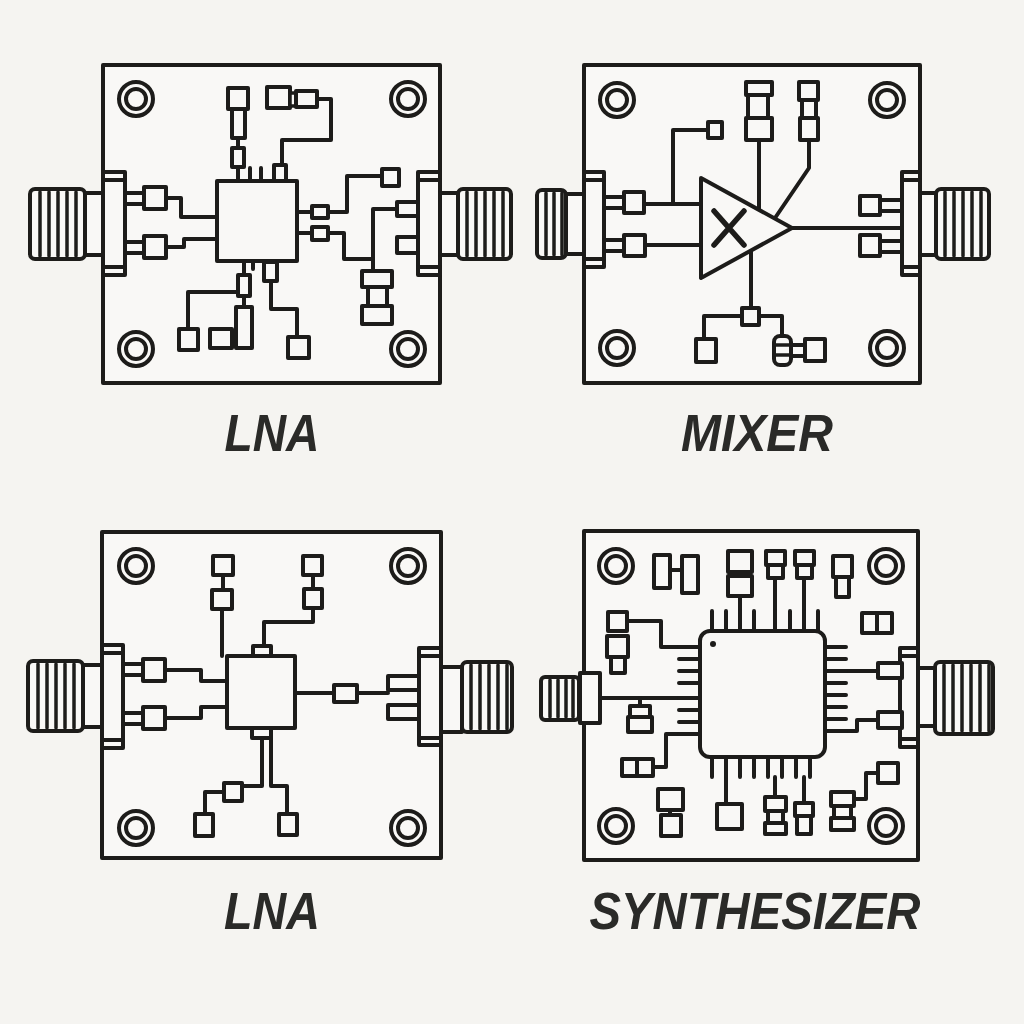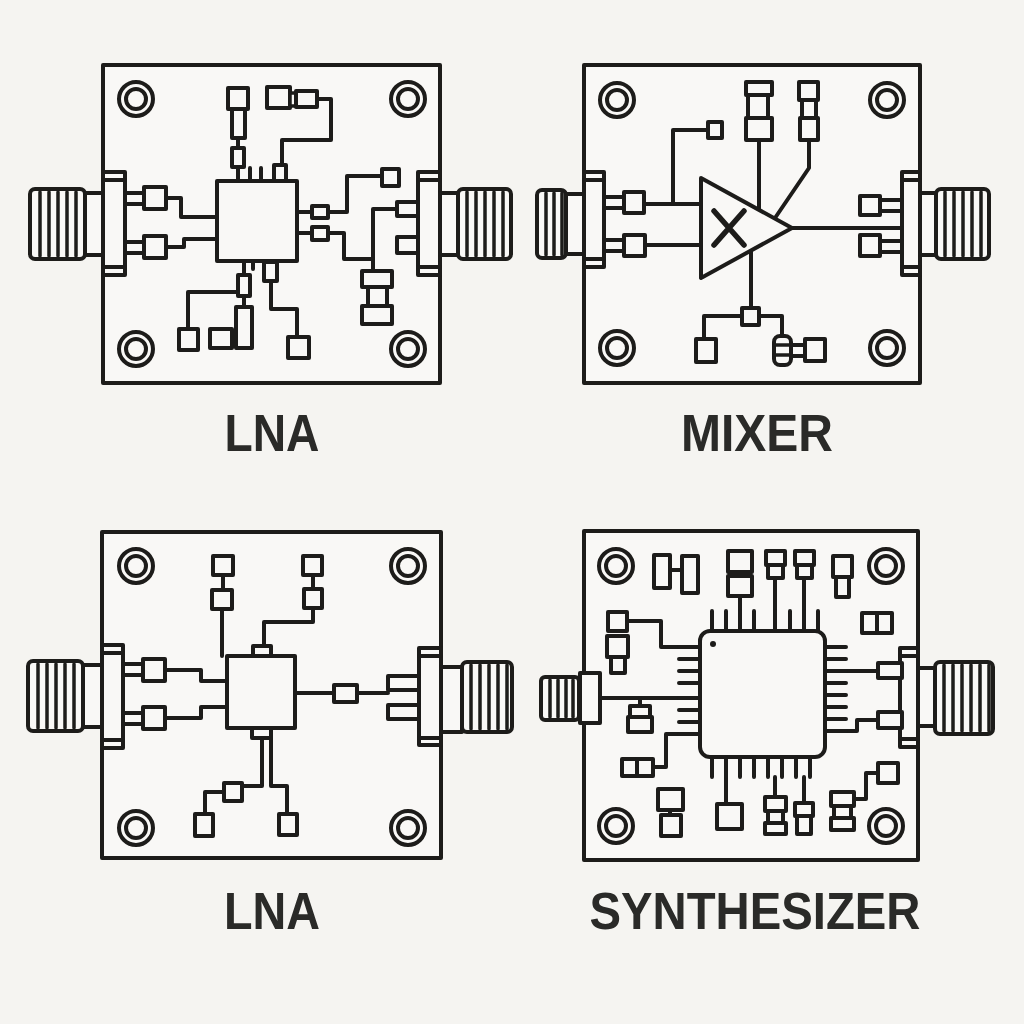--- a/index.html
+++ b/index.html
@@ -2,21 +2,21 @@
 <html style="--background: #f5f4f1; --surface: #f9f8f6; --line: #1d1c1a; --text: #2a2a28;"><head>
 <meta charset="utf-8">
 <style>
   :root{
     --background:#f5f4f1;
     --surface:#f9f8f6;
     --line:#1d1c1a;
     --text:#2a2a28;
   }
   html,body{margin:0;padding:0;background:var(--background);}
-  .stage{width:1024px;height:973px;overflow:hidden;background:var(--background);}
+  .stage{width:1024px;height:973px;overflow:hidden;background:var(--background);font-style:italic;}
   svg{display:block;}
   
   .s{fill:none;stroke:var(--line);stroke-width:4;stroke-linejoin:round;stroke-linecap:round;}
   
   .f{fill:var(--surface);stroke:var(--line);stroke-width:4;stroke-linejoin:round;}
   .thin{stroke-width:3.5;}
   .xg{stroke-width:5.5;}
   .dot{fill:var(--line);stroke:none;}
   text.lbl{
     font-family:"Liberation Sans", sans-serif;

